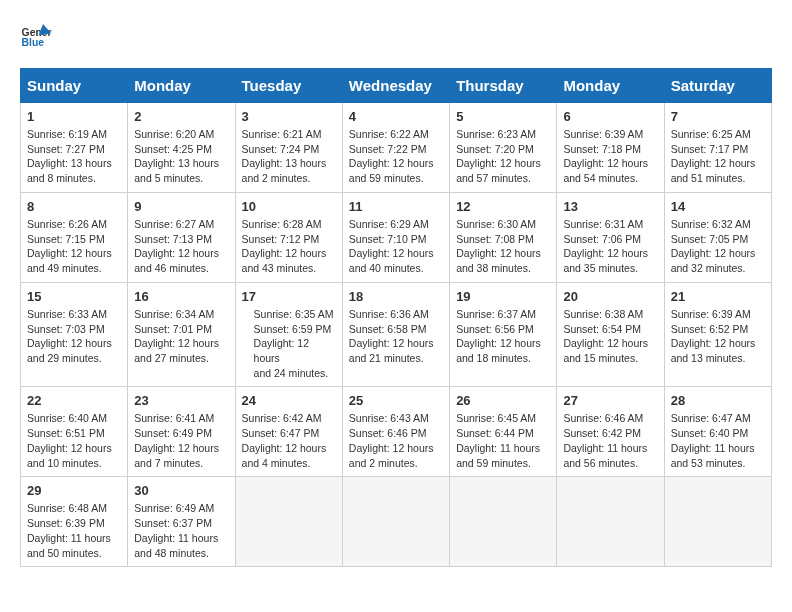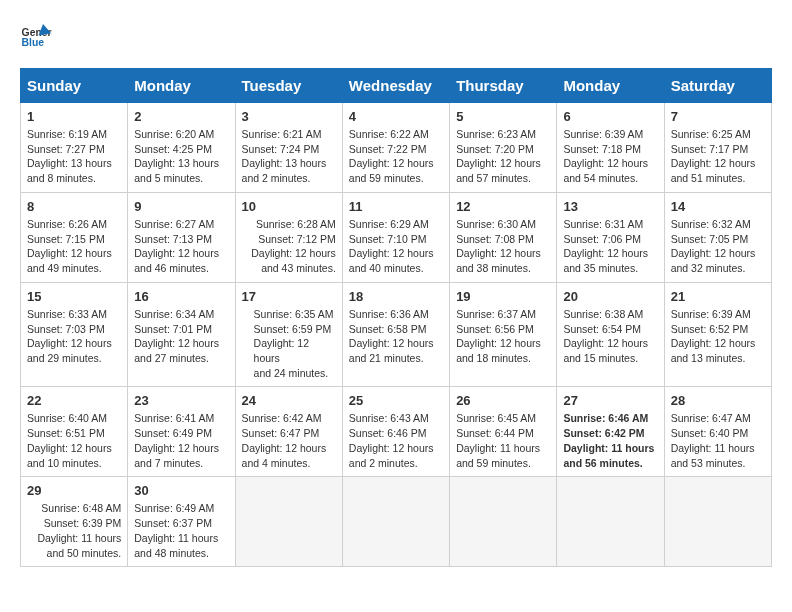--- a/index.html
+++ b/index.html
@@ -164,21 +164,21 @@
         </td>
         <td>
           <span class="day-num">9</span>
           <div class="day-info" style="white-space: pre-line;">Sunrise: 6:27 AM
 Sunset: 7:13 PM
 Daylight: 12 hours
 and 46 minutes.</div>
         </td>
         <td>
           <span class="day-num">10</span>
-          <div class="day-info" style="white-space: pre-line; text-align: right;">Sunrise: 6:28 AM
+          <div class="day-info" style="white-space: pre-line;">Sunrise: 6:28 AM
 Sunset: 7:12 PM
 Daylight: 12 hours
 and 43 minutes.</div>
         </td>
         <td>
           <span class="day-num">11</span>
           <div class="day-info" style="white-space: pre-line;">Sunrise: 6:29 AM
 Sunset: 7:10 PM
 Daylight: 12 hours
 and 40 minutes.</div>
@@ -287,37 +287,37 @@
         </td>
         <td>
           <span class="day-num">26</span>
           <div class="day-info" style="white-space: pre-line;">Sunrise: 6:45 AM
 Sunset: 6:44 PM
 Daylight: 11 hours
 and 59 minutes.</div>
         </td>
         <td>
           <span class="day-num">27</span>
-          <div class="day-info" style="white-space: pre-line; font-weight: bold;">Sunrise: 6:46 AM
+          <div class="day-info" style="white-space: pre-line;">Sunrise: 6:46 AM
 Sunset: 6:42 PM
 Daylight: 11 hours
 and 56 minutes.</div>
         </td>
         <td>
           <span class="day-num">28</span>
           <div class="day-info" style="white-space: pre-line;">Sunrise: 6:47 AM
 Sunset: 6:40 PM
 Daylight: 11 hours
 and 53 minutes.</div>
         </td>
       </tr>
       <tr>
         <td>
           <span class="day-num">29</span>
-          <div class="day-info" style="white-space: pre-line; text-align: right;">Sunrise: 6:48 AM
+          <div class="day-info" style="white-space: pre-line;">Sunrise: 6:48 AM
 Sunset: 6:39 PM
 Daylight: 11 hours
 and 50 minutes.</div>
         </td>
         <td>
           <span class="day-num">30</span>
           <div class="day-info" style="white-space: pre-line;">Sunrise: 6:49 AM
 Sunset: 6:37 PM
 Daylight: 11 hours
 and 48 minutes.</div>

